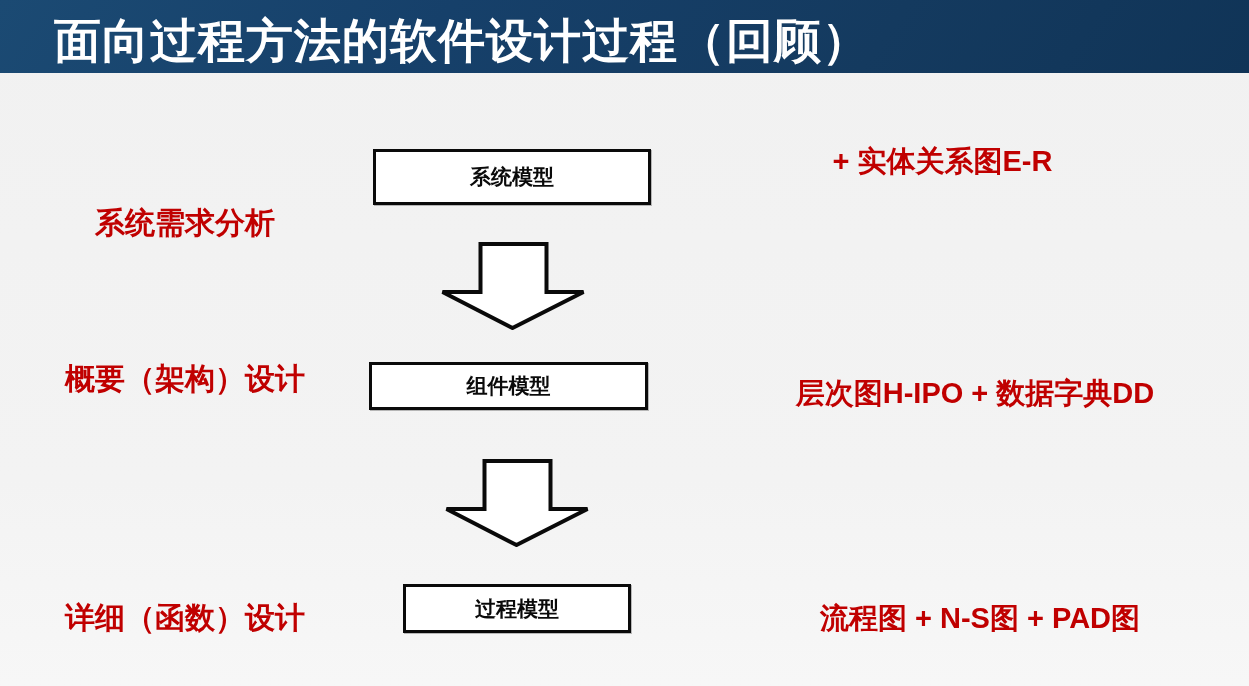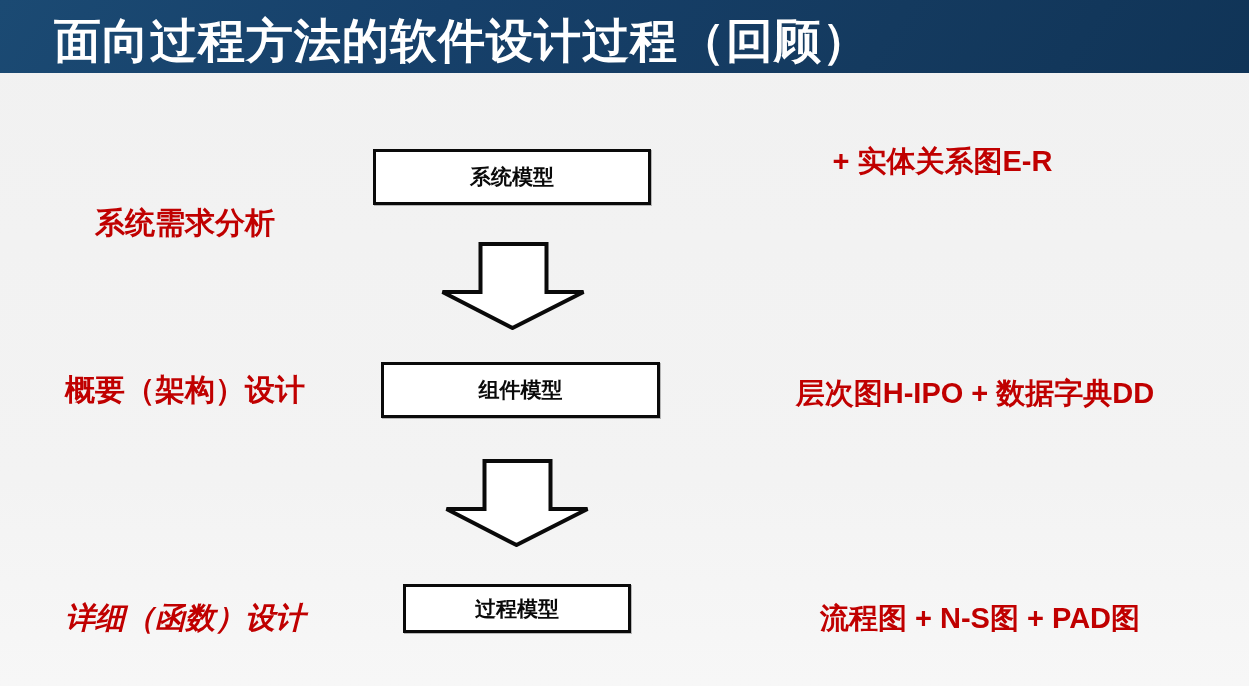--- a/index.html
+++ b/index.html
@@ -29,32 +29,32 @@
     white-space:nowrap;
   }
   .phase{
     position:absolute;left:40px;width:290px;
     text-align:center;
     color:var(--red);
     font-size:30px;font-weight:bold;
     white-space:nowrap;
   }
   .phase-1{top:164px;margin-top:39px;}
-  .phase-2{top:370px;}
-  .phase-3{top:598px;font-style:italic;}
+  .phase-2{top:359px;}
+  .phase-3{top:598px;}
   .box{
     position:absolute;
     background:#FFFFFF;
     border:3.5px solid var(--box-border);
     display:flex;align-items:center;justify-content:center;
     color:#0A0A0A;font-size:21px;font-weight:bold;
     box-shadow:1px 1px 0 rgba(0,0,0,0.25);
   }
   .box-1{left:373px;top:149px;width:278px;height:56px;}
-  .box-2{left:381px;top:362px;width:279px;height:56px;}
+  .box-2{left:369px;top:362px;width:279px;height:48px;}
   .box-3{left:403px;top:584px;width:228px;height:49px;}
   .tools{
     position:absolute;
     text-align:center;
     color:var(--red);
     font-size:29px;font-weight:bold;
     line-height:40px;
     white-space:nowrap;
   }
   .tools-1{left:650px;top:141px;width:585px;}

